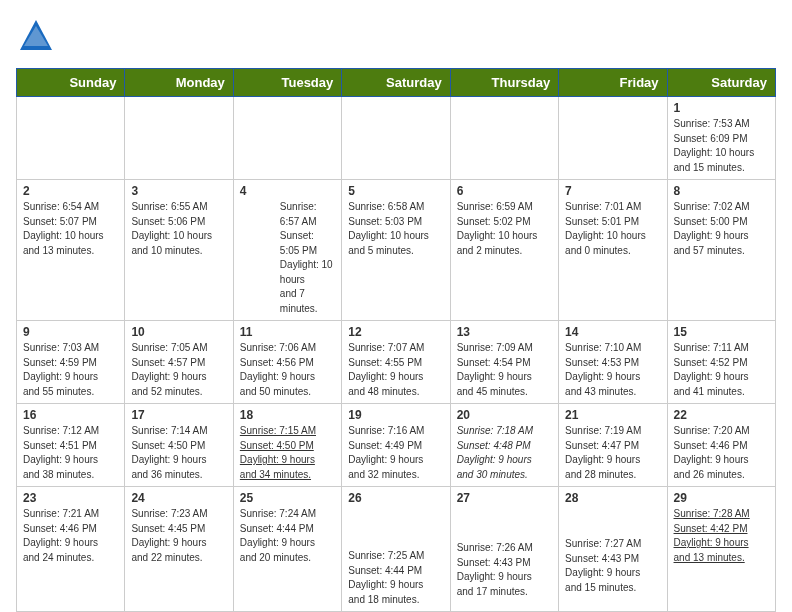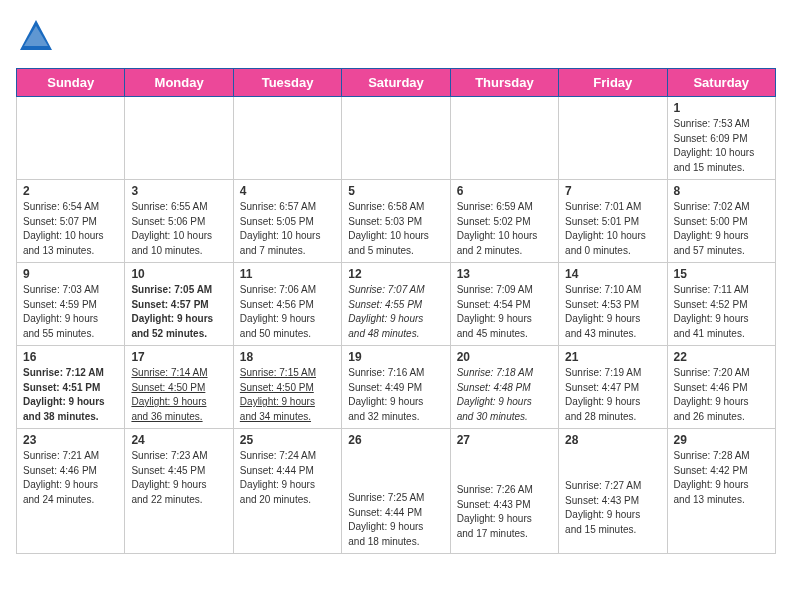--- a/index.html
+++ b/index.html
@@ -39,23 +39,23 @@
       font-size: 14px;
       color: #555;
       margin-top: 2px;
     }
     .calendar {
       width: 100%;
       border-collapse: collapse;
       border: 1px solid #ccc;
     }
     .calendar th {
-      background-color: #ec4899;
+      background-color: #4d7c0f;
       color: #fff;
-      text-align: center;
+      text-align: right;
       padding: 6px 8px;
       font-size: 13px;
       border: 1px solid #2059a8;
     }
     .calendar td {
       vertical-align: top;
       border: 1px solid #ccc;
       padding: 4px 6px;
       font-size: 10.5px;
       color: #333;
@@ -137,21 +137,21 @@
         </td>
         <td>
           <span class="day-number">3</span>
           <div class="day-info" style="white-space: pre-line;">Sunrise: 6:55 AM
 Sunset: 5:06 PM
 Daylight: 10 hours
 and 10 minutes.</div>
         </td>
         <td>
           <span class="day-number">4</span>
-          <div class="day-info" style="white-space: pre-line;">Sunrise: 6:57 AM
+          <div class="day-info" style="white-space: pre-line; margin-left: 40px;">Sunrise: 6:57 AM
 Sunset: 5:05 PM
 Daylight: 10 hours
 and 7 minutes.</div>
         </td>
         <td>
           <span class="day-number">5</span>
           <div class="day-info" style="white-space: pre-line;">Sunrise: 6:58 AM
 Sunset: 5:03 PM
 Daylight: 10 hours
 and 5 minutes.</div>
@@ -181,35 +181,35 @@
       <tr class="week-row">
         <td>
           <span class="day-number">9</span>
           <div class="day-info" style="white-space: pre-line;">Sunrise: 7:03 AM
 Sunset: 4:59 PM
 Daylight: 9 hours
 and 55 minutes.</div>
         </td>
         <td>
           <span class="day-number">10</span>
-          <div class="day-info" style="white-space: pre-line; font-weight: bold;">Sunrise: 7:05 AM
+          <div class="day-info" style="white-space: pre-line;">Sunrise: 7:05 AM
 Sunset: 4:57 PM
 Daylight: 9 hours
 and 52 minutes.</div>
         </td>
         <td>
           <span class="day-number">11</span>
           <div class="day-info" style="white-space: pre-line;">Sunrise: 7:06 AM
 Sunset: 4:56 PM
 Daylight: 9 hours
 and 50 minutes.</div>
         </td>
         <td>
           <span class="day-number">12</span>
-          <div class="day-info" style="white-space: pre-line; font-style: italic;">Sunrise: 7:07 AM
+          <div class="day-info" style="white-space: pre-line;">Sunrise: 7:07 AM
 Sunset: 4:55 PM
 Daylight: 9 hours
 and 48 minutes.</div>
         </td>
         <td>
           <span class="day-number">13</span>
           <div class="day-info" style="white-space: pre-line;">Sunrise: 7:09 AM
 Sunset: 4:54 PM
 Daylight: 9 hours
 and 45 minutes.</div>
@@ -225,28 +225,28 @@
           <span class="day-number">15</span>
           <div class="day-info" style="white-space: pre-line;">Sunrise: 7:11 AM
 Sunset: 4:52 PM
 Daylight: 9 hours
 and 41 minutes.</div>
         </td>
       </tr>
       <tr class="week-row">
         <td>
           <span class="day-number">16</span>
-          <div class="day-info" style="white-space: pre-line; font-weight: bold;">Sunrise: 7:12 AM
+          <div class="day-info" style="white-space: pre-line;">Sunrise: 7:12 AM
 Sunset: 4:51 PM
 Daylight: 9 hours
 and 38 minutes.</div>
         </td>
         <td>
           <span class="day-number">17</span>
-          <div class="day-info" style="white-space: pre-line; text-decoration: underline;">Sunrise: 7:14 AM
+          <div class="day-info" style="white-space: pre-line;">Sunrise: 7:14 AM
 Sunset: 4:50 PM
 Daylight: 9 hours
 and 36 minutes.</div>
         </td>
         <td>
           <span class="day-number">18</span>
           <div class="day-info" style="white-space: pre-line; text-decoration: underline;">Sunrise: 7:15 AM
 Sunset: 4:50 PM
 Daylight: 9 hours
 and 34 minutes.</div>
@@ -318,20 +318,20 @@
         </td>
         <td>
           <span class="day-number">28</span>
           <div class="day-info" style="white-space: pre-line; margin-top: 32px;">Sunrise: 7:27 AM
 Sunset: 4:43 PM
 Daylight: 9 hours
 and 15 minutes.</div>
         </td>
         <td>
           <span class="day-number">29</span>
-          <div class="day-info" style="white-space: pre-line;">Sunrise: 7:28 AM
+          <div class="day-info" style="white-space: pre-line; text-decoration: underline;">Sunrise: 7:28 AM
 Sunset: 4:42 PM
 Daylight: 9 hours
 and 13 minutes.</div>
         </td>
       </tr>
     </tbody>
 </table>
 
 </body></html>

